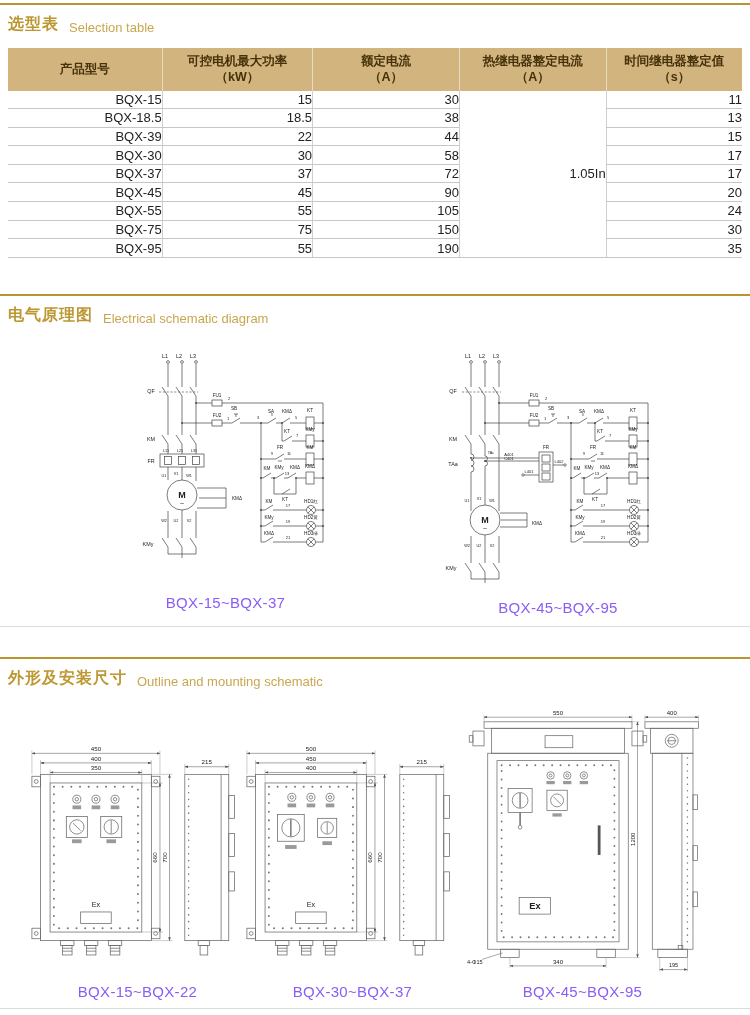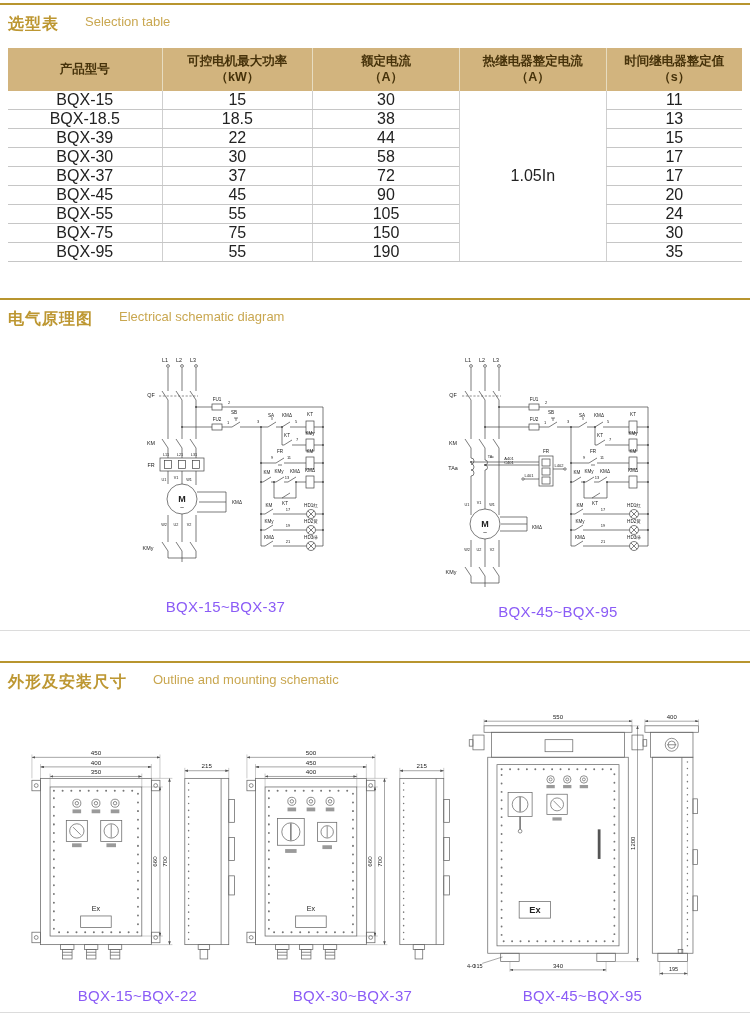--- a/index.html
+++ b/index.html
@@ -1,26 +1,26 @@
 <!DOCTYPE html>
 <html><head>
 <meta charset="utf-8">
 <style>
   html,body{margin:0;padding:0;}
   body{width:750px;height:1015px;background:#ffffff;font-family:"Liberation Sans",sans-serif;overflow:hidden;}
   .gold-rule{height:2px;background:#B8952F;}
   .rule-top{margin-top:3px;}
   .gray-rule{height:1px;background:#dcdcdc;}
-  .sec-head{display:flex;align-items:flex-start;gap:26px;margin:9px 8px 0;}
+  .sec-head{display:flex;align-items:flex-end;gap:10px;margin:9px 8px 0;}
   .sec-head .zh{font-size:16px;font-weight:bold;color:#BD9732;letter-spacing:1px;}
   .sec-head .en{font-size:13px;color:#C9A750;}
   table.sel{width:734px;margin:13px 8px 0;border-collapse:collapse;table-layout:fixed;}
   table.sel th{background:#D2B47E;color:#46320a;font-size:12.5px;font-weight:bold;padding:5px 2px;line-height:1.3;border-left:1px solid #e7dcc0;vertical-align:middle;}
   table.sel th:first-child{border-left:none;}
-  table.sel tbody td{height:17.6px;text-align:center;font-size:16px;color:#222;border-bottom:1px solid #c6c6c6;border-left:1px solid #cfcfcf;padding:0;}
+  table.sel tbody td{height:17.6px;text-align:right;font-size:13px;color:#222;border-bottom:1px solid #c6c6c6;border-left:1px solid #cfcfcf;padding:0;}
   table.sel tbody td:first-child{border-left:none;}
   .schem-row{display:flex;padding-left:118px;gap:110px;margin-top:22px;}
   .schem-col,.outline-col{display:flex;flex-direction:column;align-items:center;}
   .caption{font-size:15px;color:#8b5cf6;margin-top:6px;letter-spacing:.3px;}
   .outline-row{display:flex;align-items:flex-end;padding-left:30px;margin-top:18px;}
   svg .wire{stroke:#444;stroke-width:.7;fill:none;}
   svg .dash{stroke:#444;stroke-width:.6;stroke-dasharray:2.2 1.6;fill:none;}
   svg .comp{stroke:#444;stroke-width:.7;fill:#fff;}
   svg .dot{fill:#444;}
   svg text{fill:#222;}

